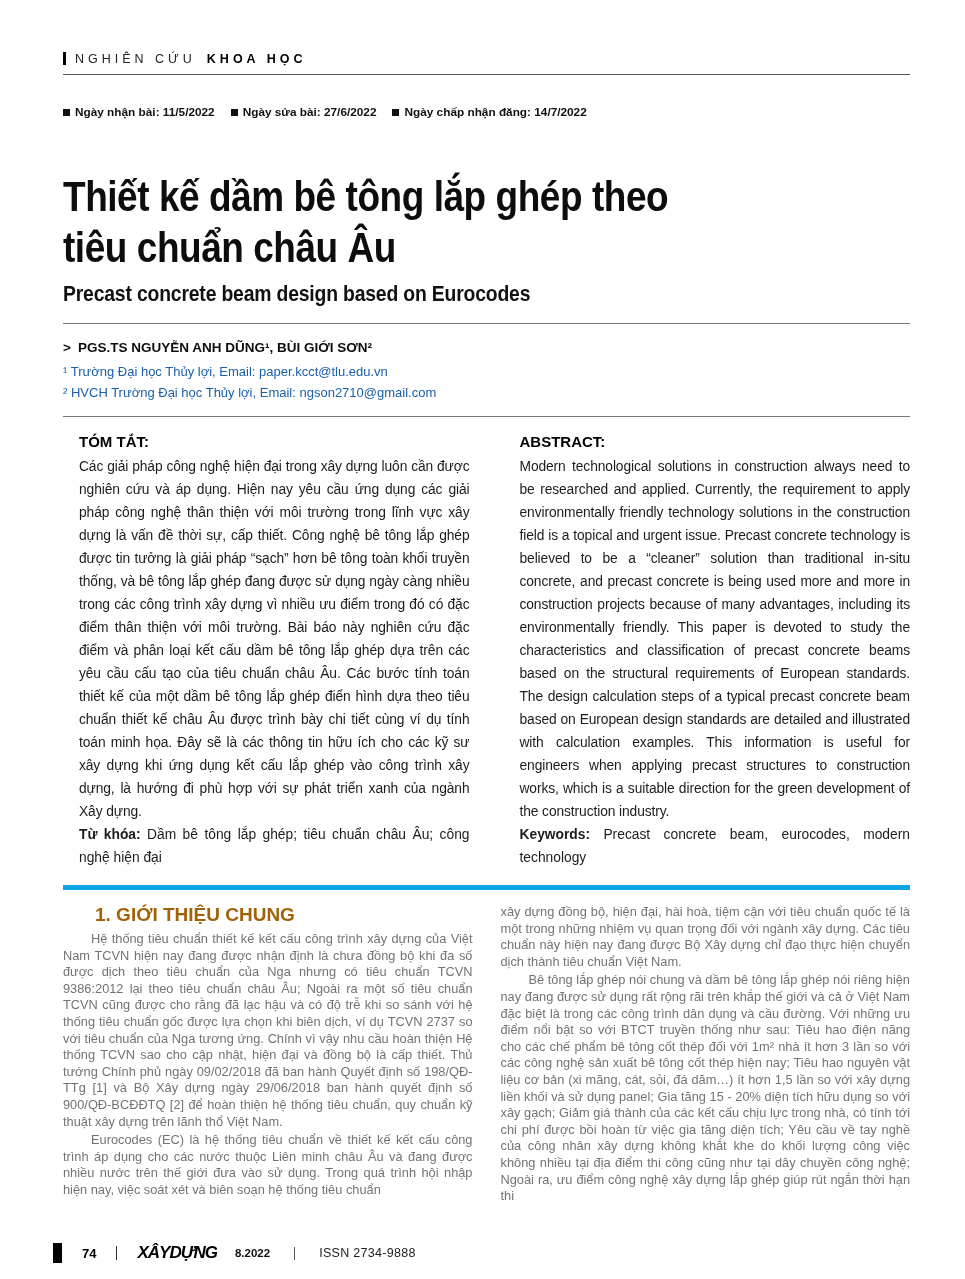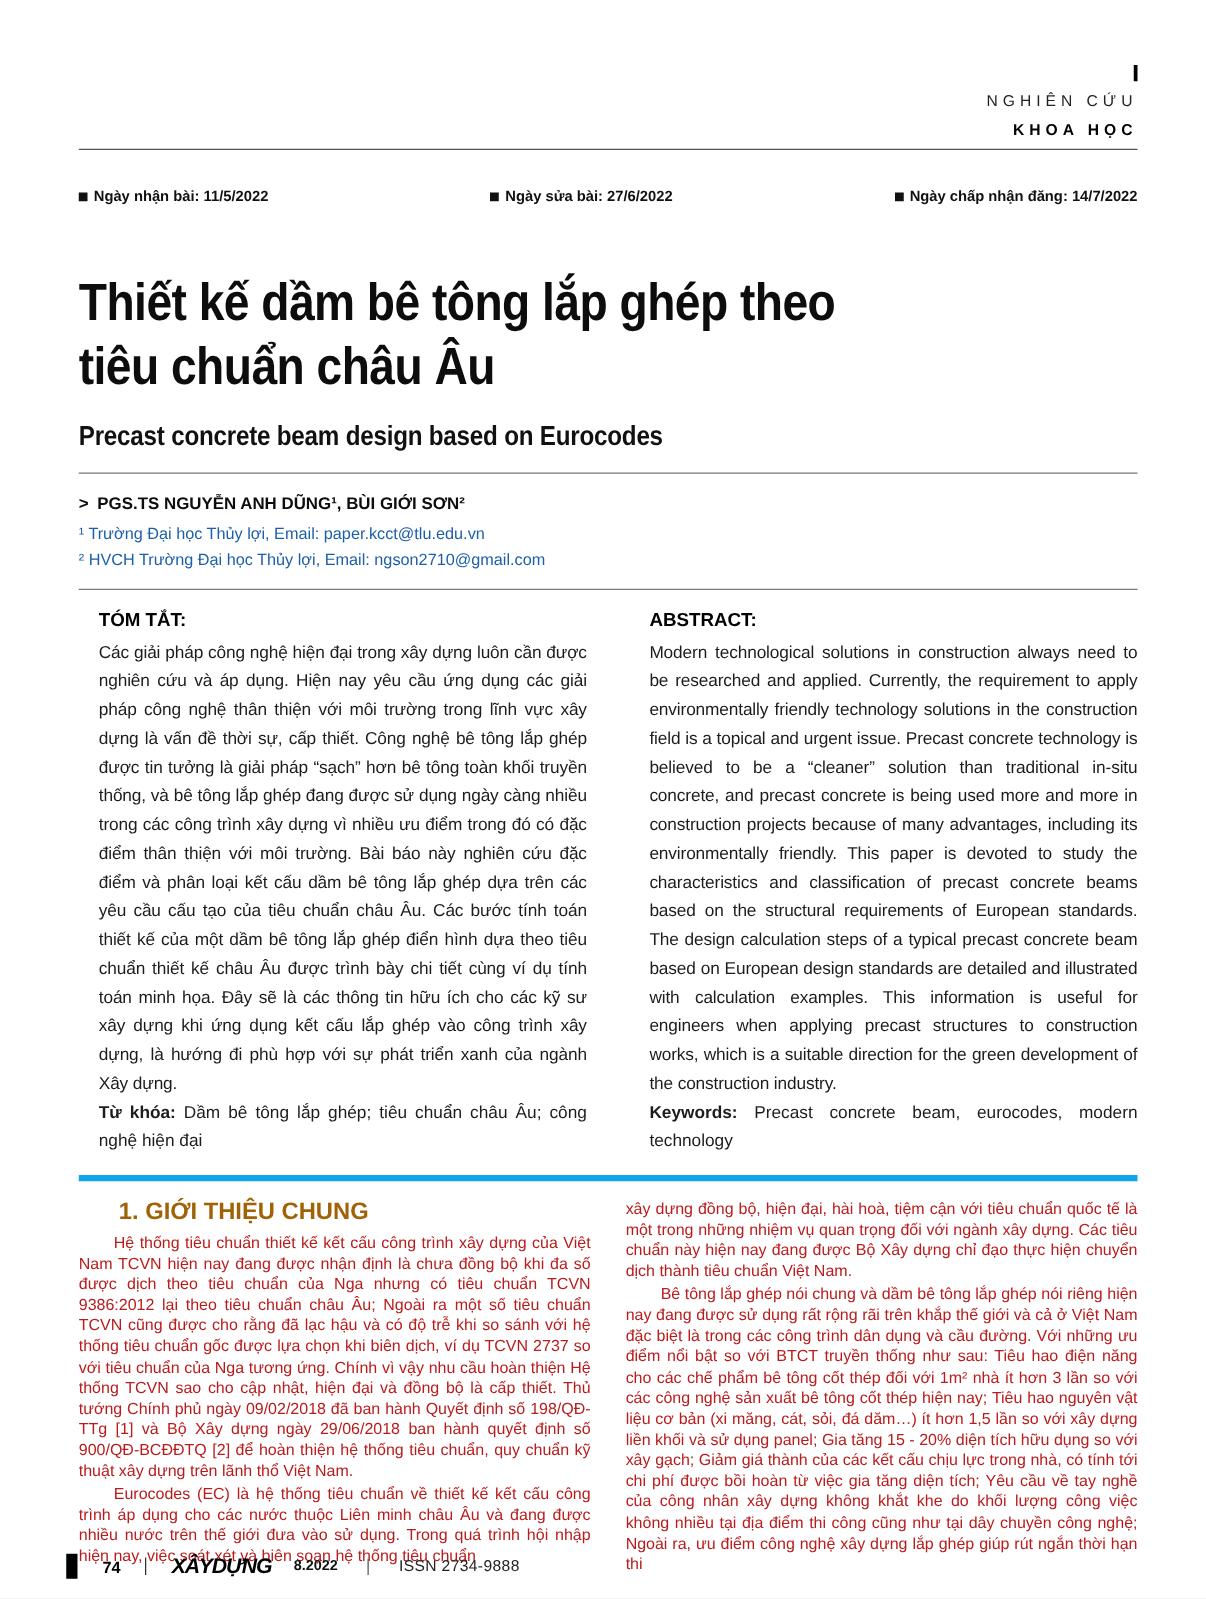--- a/index.html
+++ b/index.html
@@ -10,55 +10,55 @@
     margin:0 auto;
     background:#ffffff;
     font-family:"Liberation Sans","DejaVu Sans",sans-serif;
     color:#1a1a1a;
     overflow:hidden;
   }
   .content { padding:52px 55px 0 63px; }
 
   
   .header-wrap { border-bottom:1px solid #555; padding-bottom:8px; }
-  .header-row { display:flex; align-items:flex-end; gap:9px;flex-direction:column; }
+  .header-row { display:flex; align-items:flex-start; gap:9px; }
   .hbar { display:inline-block; width:3px; height:13px; background:#000; }
   .h-light { font-size:12.5px; letter-spacing:4px; font-weight:400; color:#222; }
   .h-bold  { font-size:12.5px; letter-spacing:4px; font-weight:700; color:#000; margin-left:2px; }
 
   
-  .dates { margin-top:30px; display:flex; justify-content:space-between; gap:16px; font-size:11.8px; font-weight:600; color:#111; }
+  .dates { margin-top:30px; display:flex; justify-content:flex-start; gap:16px; font-size:11.8px; font-weight:600; color:#111; }
   .date-item { display:flex; align-items:center; gap:5px; }
   .sq { display:inline-block; width:7px; height:7px; background:#111; }
 
   
   .title { margin-top:52px; font-size:42px; font-weight:700; line-height:1.22; color:#0d0d0d; letter-spacing:-0.5px; }
   .title .tline { display:block; transform:scaleX(0.88); transform-origin:left center; white-space:nowrap; }
-  .subtitle-wrap { border-bottom:1px solid #777; padding-bottom:16px; margin-top:18px; }
+  .subtitle-wrap { border-bottom:1px solid #777; padding-bottom:16px; margin-top:8px; }
   .subtitle { font-size:22px; font-weight:700; letter-spacing:-0.2px; transform:scaleX(0.88); transform-origin:left center; white-space:nowrap; color:#111; }
 
   
   .authors { margin-top:16px; display:flex; gap:7px; font-size:13.5px; font-weight:700; color:#0d0d0d; align-items:baseline; }
   .author-marker { font-weight:700; }
   .affiliations { margin-top:7px; border-bottom:1px solid #777; padding-bottom:12px; }
   .affiliation { color:var(--affiliation-text,#1b5faa); font-size:13px; line-height:1.6; }
 
   
   .abstract-wrap { display:flex; gap:50px; margin-top:16px; padding-left:16px; border-bottom:5px solid #0ea5e9; padding-bottom:16px; }
   .abs-col { flex:1; }
   .abs-heading { font-size:15px; font-weight:700; margin-bottom:5px; color:#000; }
   .abs-body { font-size:13.8px; line-height:23px; text-align:justify; color:#1c1c1c; letter-spacing:-0.1px; }
   .keywords { font-size:13.8px; line-height:23px; text-align:justify; color:#1c1c1c; }
   .kw-label { font-weight:700; }
 
   
   .body-wrap { display:flex; gap:28px; margin-top:14px; }
   .body-col { flex:1; }
   .section-heading { font-size:19px; font-weight:700; margin-left:32px; margin-bottom:5px; color:#a16207; }
-  .body-col p { font-size:12.8px; line-height:16.6px; text-align:justify; color:#b91c1c; }
+  .body-col p { font-size:12.8px; line-height:16.6px; text-align:justify; color:#737373; }
   .body-col p.indent { text-indent:28px; }
   .body-col p + p { margin-top:2px; }
 
   
   .footer { position:absolute; bottom:16px; left:53px; display:flex; align-items:center; gap:20px; }
   .edge-bar { display:inline-block; width:9px; height:20px; background:#000; }
   .page-num { font-size:13px; font-weight:700; color:#000; }
   .vdiv { display:inline-block; width:1px; height:14px; background:#333; }
   .logo { font-size:17px; font-weight:700; font-style:italic; letter-spacing:-1px; color:#000; }
   .issue { font-size:11.5px; font-weight:600; color:#111; margin-left:-2px; }

